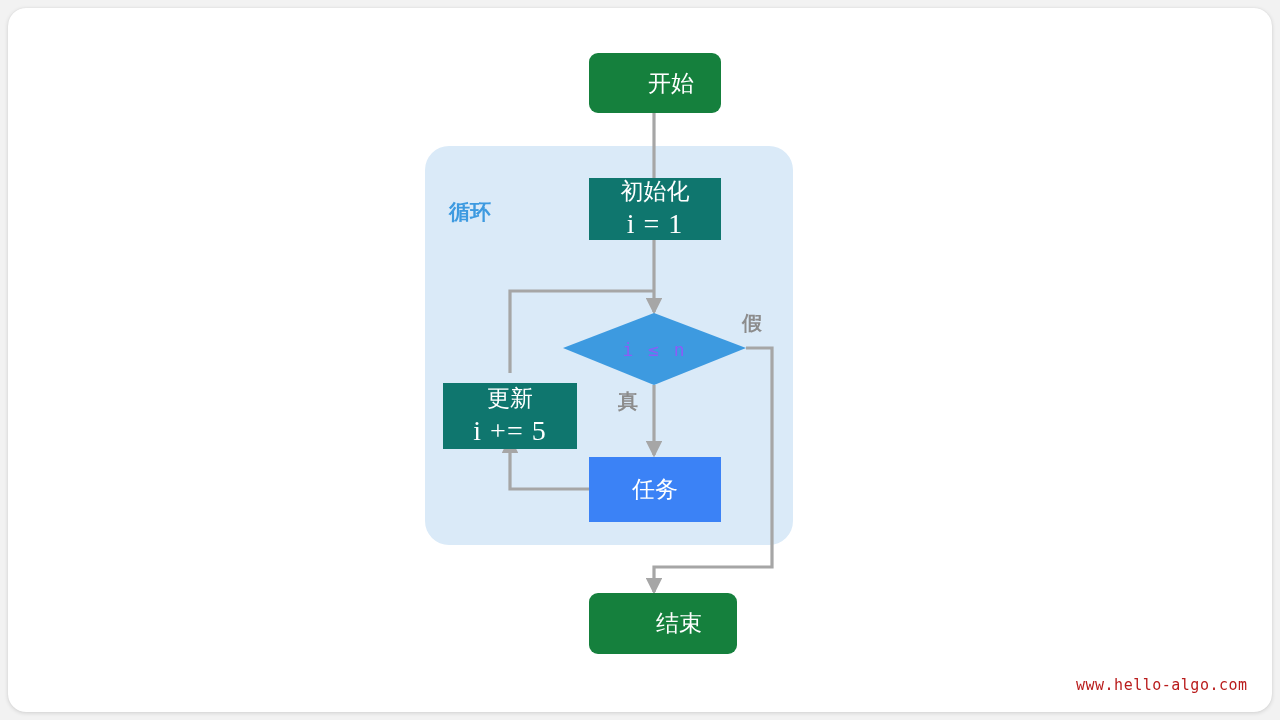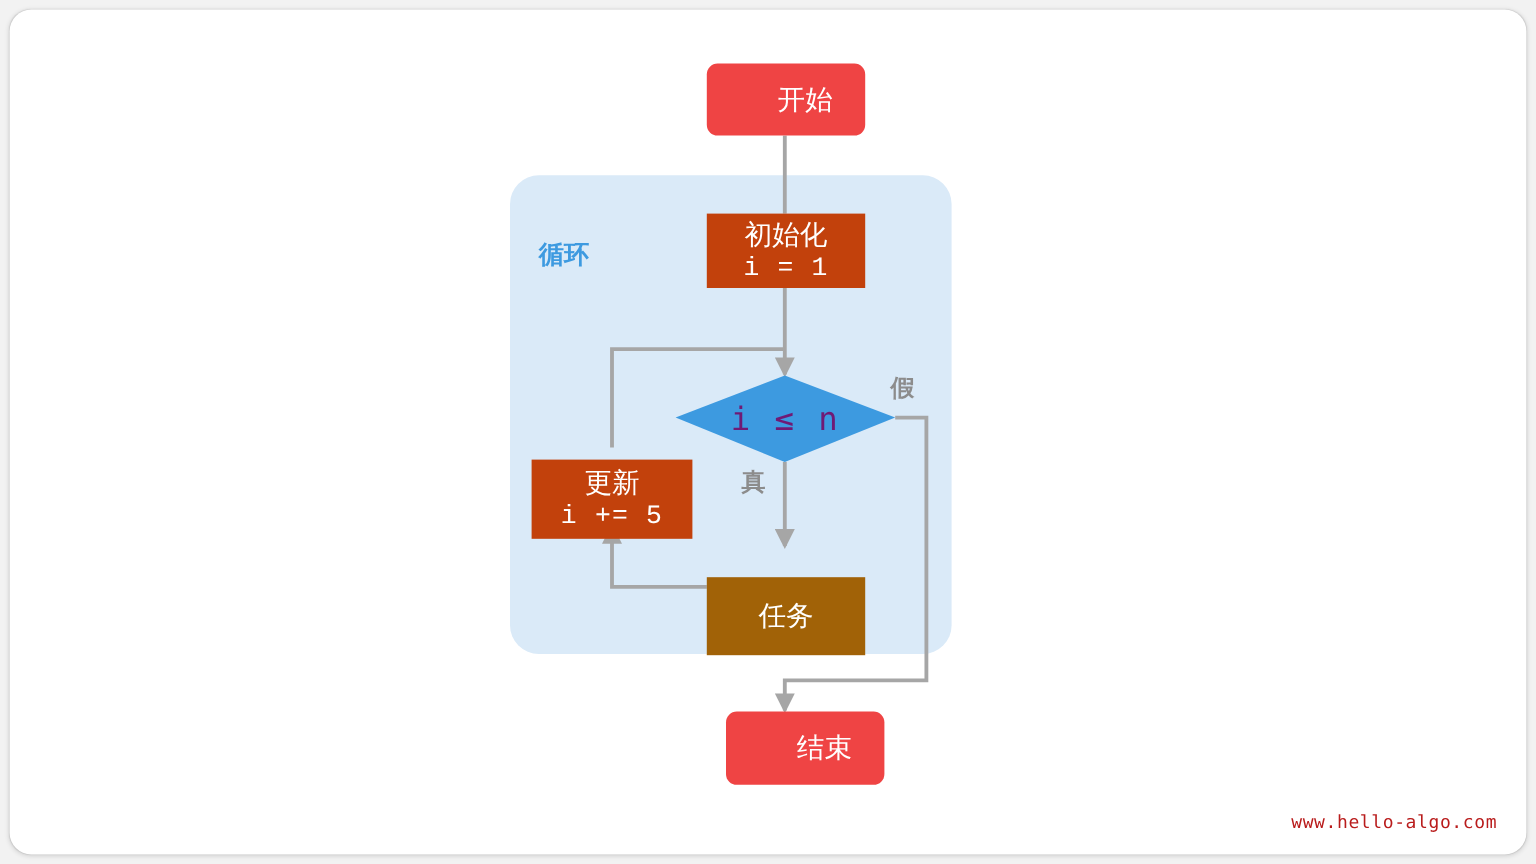--- a/index.html
+++ b/index.html
@@ -48,35 +48,34 @@
     color: #ffffff;
     box-sizing: border-box;
     text-align: center;
     line-height: 1.25;
   }
   .node .cn {
     font-family: "Liberation Sans", sans-serif;
     font-size: 23px;
   }
   .node .mono {
-    font-family: Liberation Mono, monospace;
-    font-size: 22px;
+    font-family: Liberation Serif, serif;
+    font-size: 28px;
     letter-spacing: 1px;
   }
   .terminal {
-    background: #ef4444;
+    background: #15803d;
     border-radius: 9px;
     padding-left: 32px;
   }
   .process {
-    background: #c2410c;
+    background: #0f766e;
   }
   .task {
-    background: #a16207;
-    margin-top: 24px;
+    background: #3b82f6;
   }
   .loop-box {
     position: absolute;
     background: #daeaf8;
     border-radius: 24px;
   }
   .loop-label {
     position: absolute;
     color: #3d9ae0;
     font-weight: bold;
@@ -88,23 +87,23 @@
     color: #8c8c8c;
     font-weight: bold;
     font-size: 20px;
     font-family: "Liberation Sans", sans-serif;
   }
   .diamond-text {
     position: absolute;
     display: flex;
     align-items: center;
     justify-content: center;
-    color: #701a75;
+    color: #8b5cf6;
     font-family: "DejaVu Sans Mono", monospace;
-    font-size: 27px;
+    font-size: 18px;
     letter-spacing: 2px;
   }
   .watermark {
     position: absolute;
     color: #b91c1c;
     font-family: "DejaVu Sans Mono", monospace;
     font-size: 15px;
     letter-spacing: 0.5px;
   }
 </style>
@@ -157,21 +156,21 @@
 
     <div class="node process" style="left:443px; top:383px; width:134px; height:66px;">
       <span class="cn">更新</span>
       <span class="mono">i += 5</span>
     </div>
 
     <div class="node task" style="left:589px; top:457px; width:132px; height:65px;">
       <span class="cn">任务</span>
     </div>
 
-    <div class="node terminal" style="left:605px; top:593px; width:132px; height:61px;">
+    <div class="node terminal" style="left:589px; top:593px; width:148px; height:61px;">
       <span class="cn">结束</span>
     </div>
 
     <div class="edge-label" style="left:618px; top:388px;">真</div>
     <div class="edge-label" style="left:742px; top:310px;">假</div>
 
     <div class="watermark" style="left:1076px; top:676px;">www.hello-algo.com</div>
 
   </div>
 </div>

